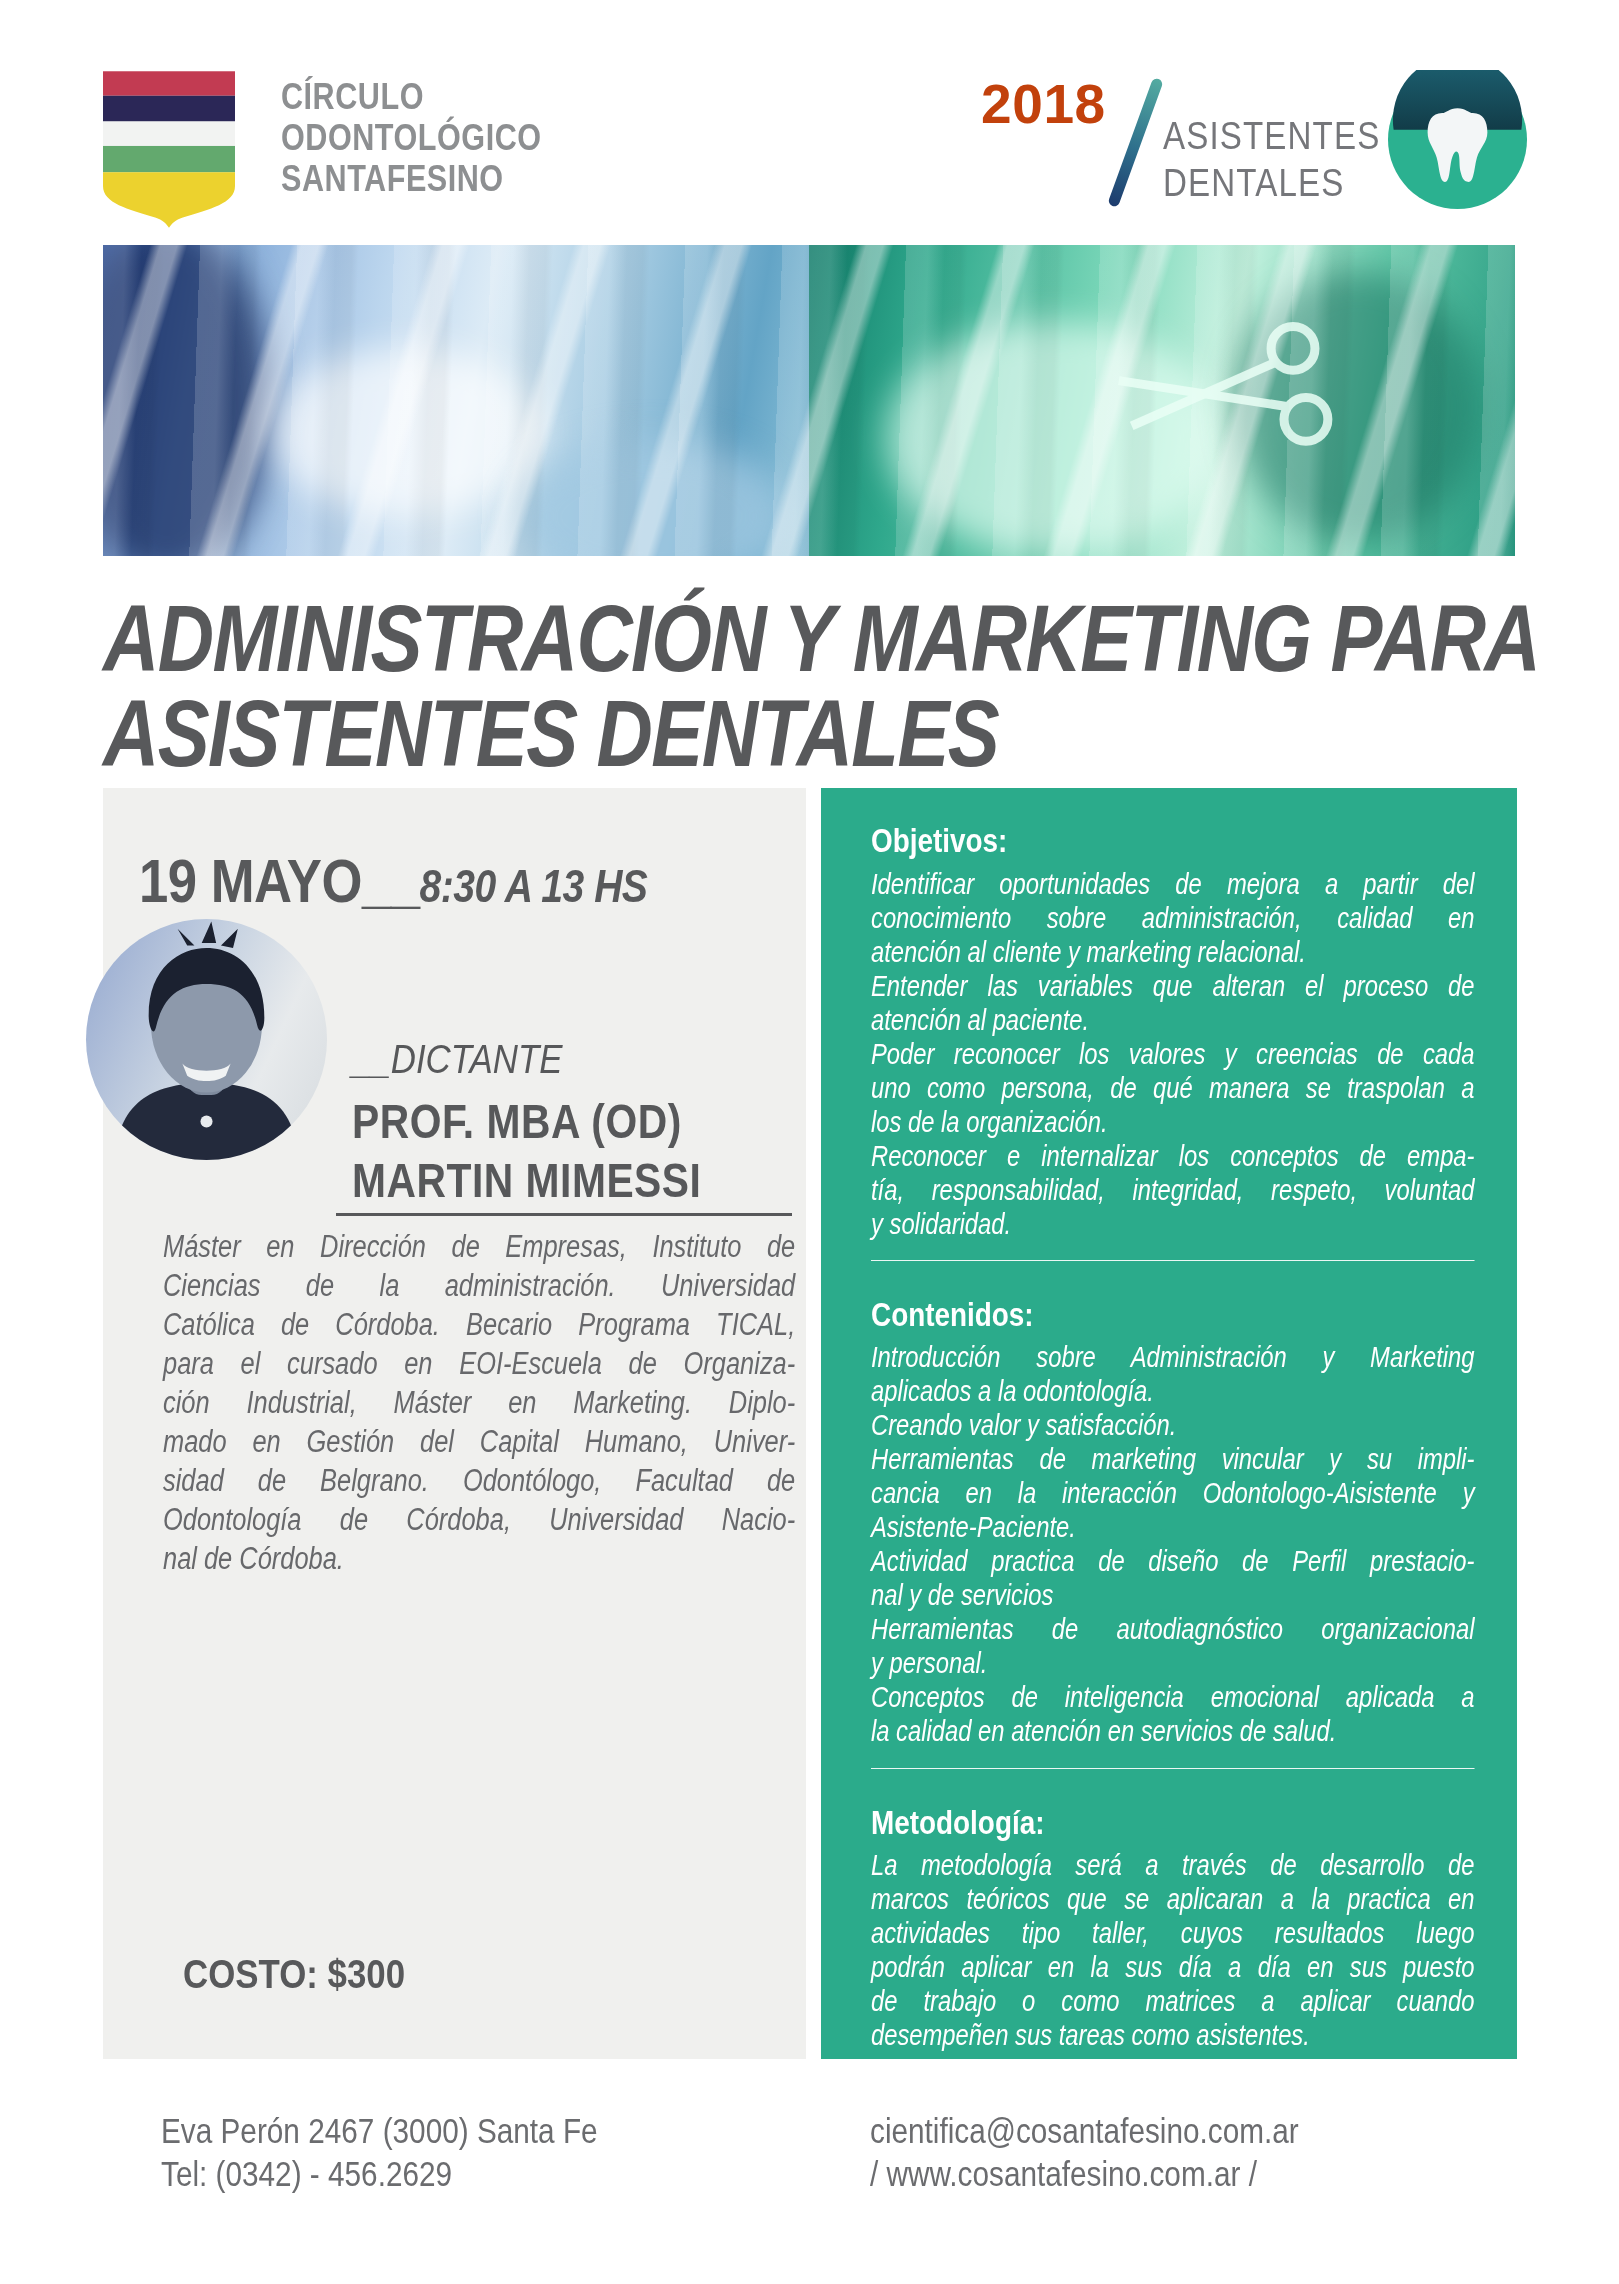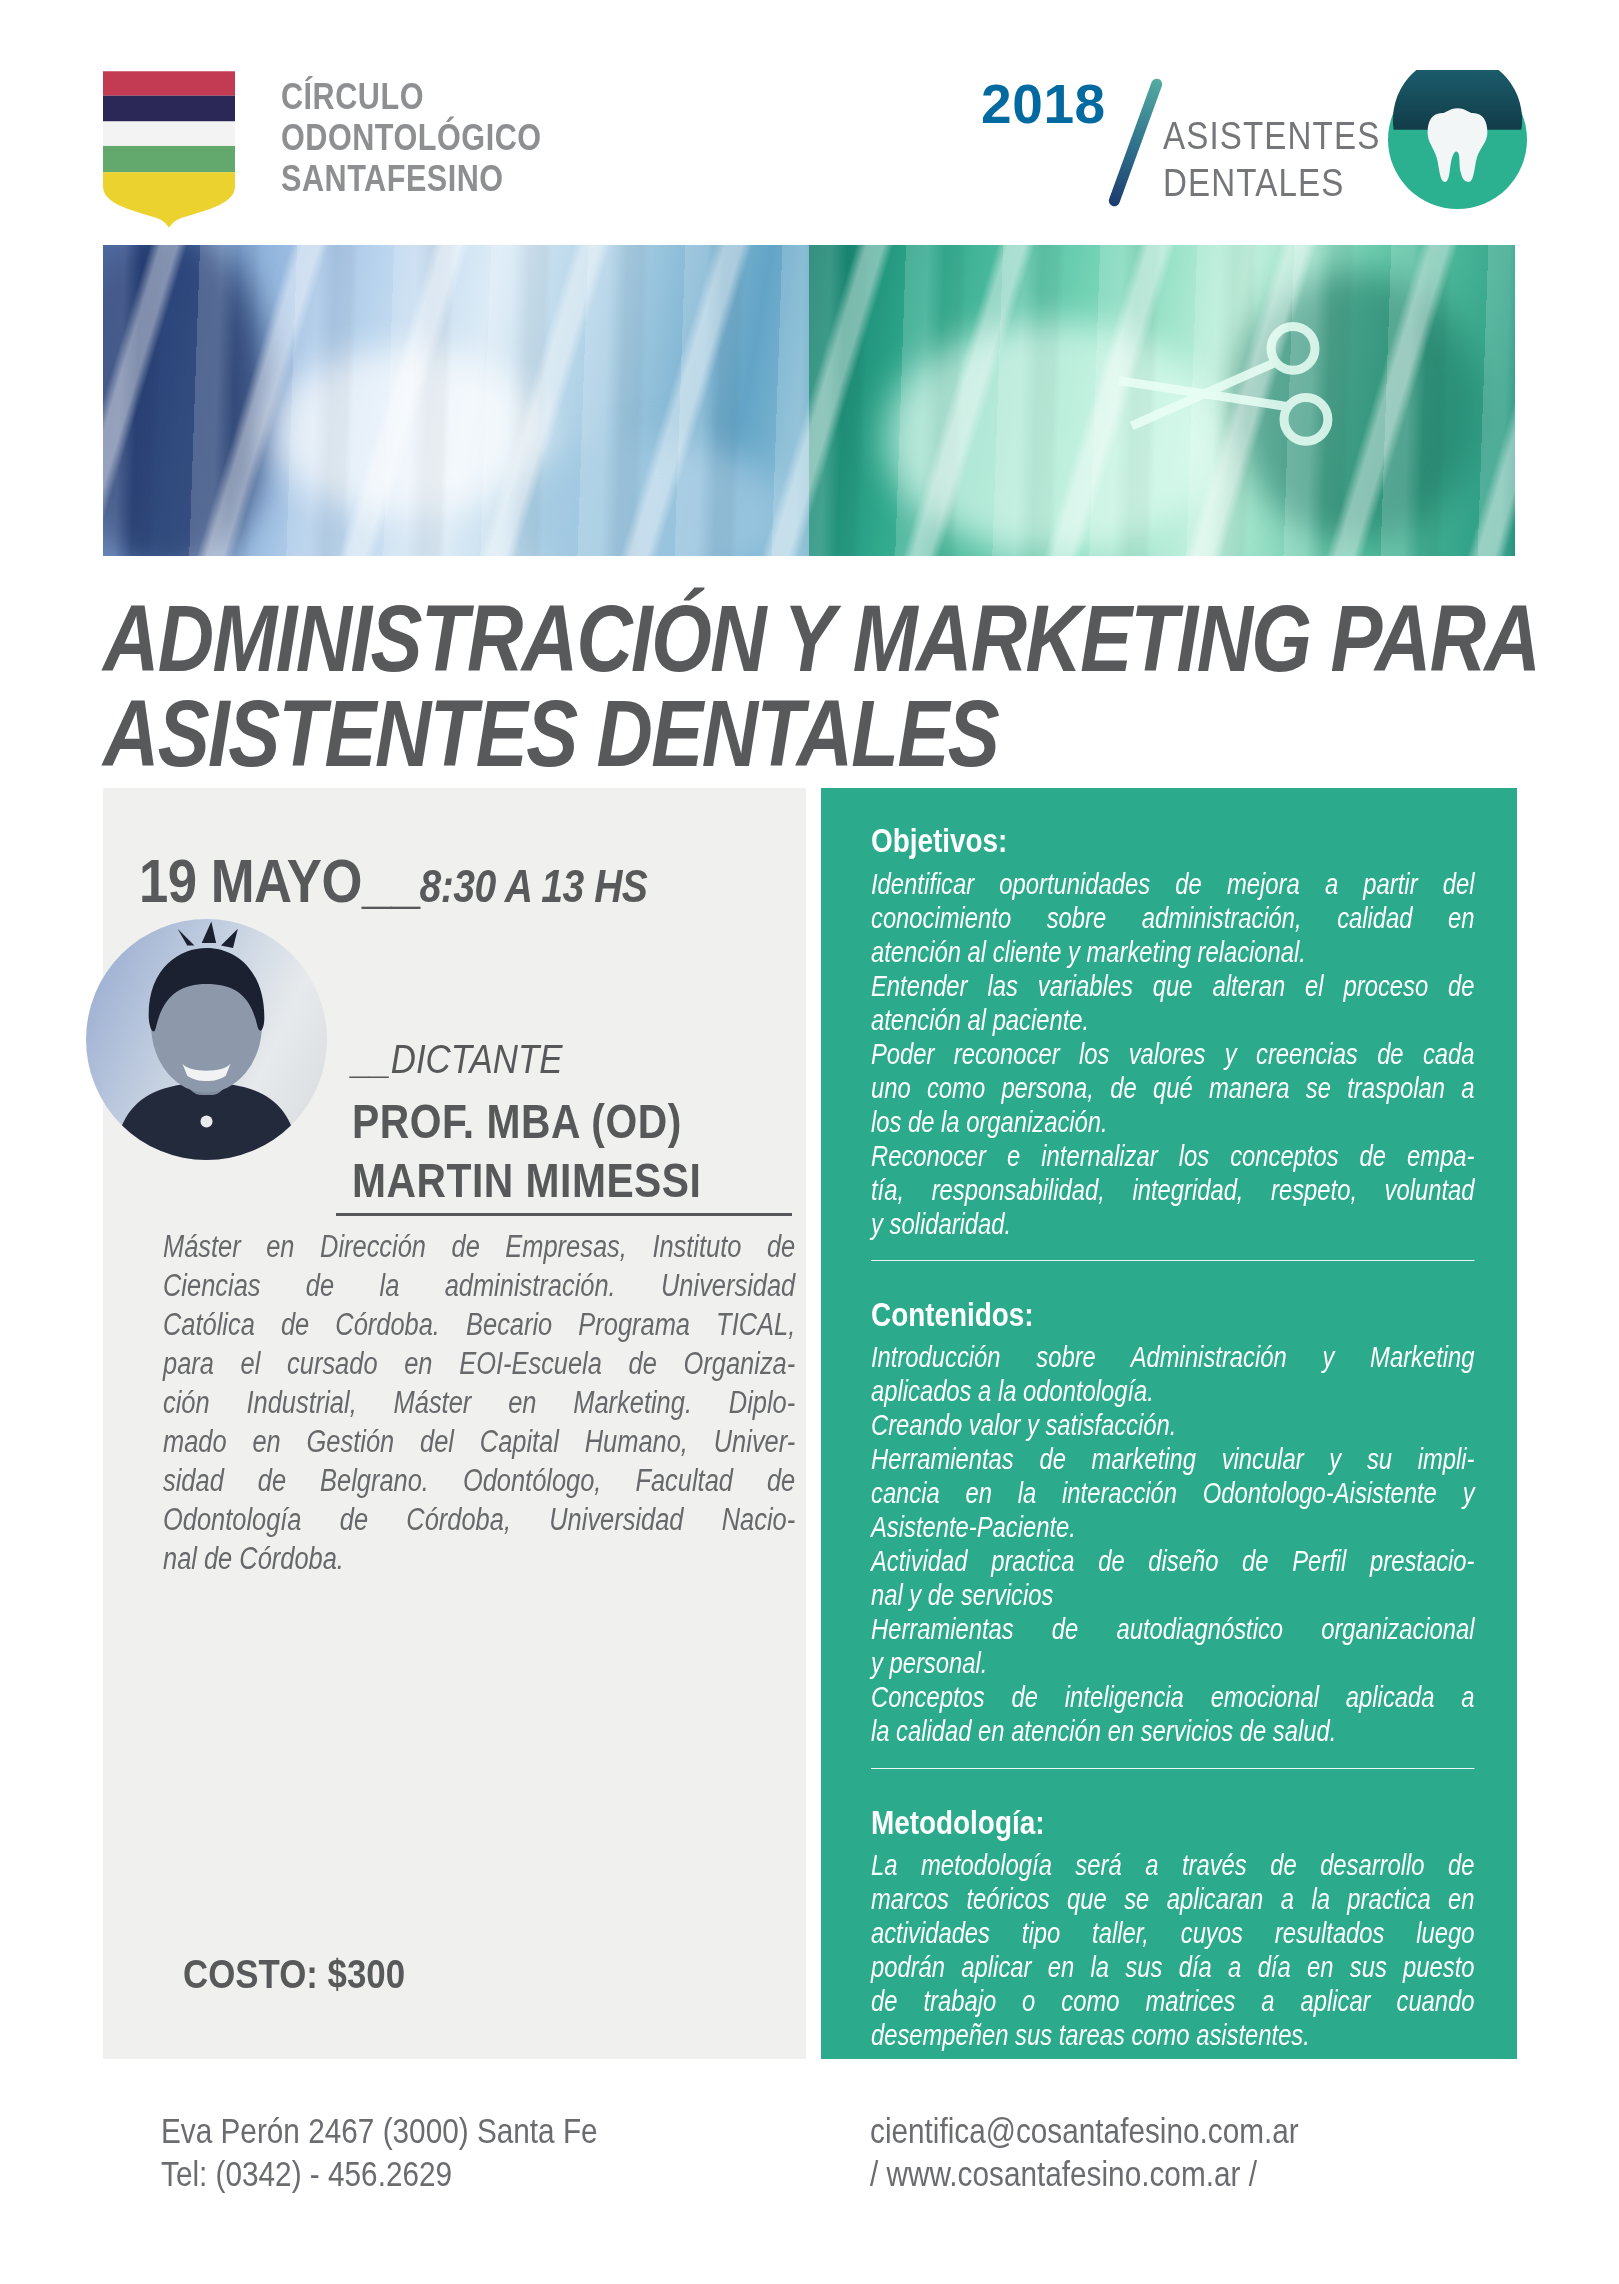--- a/index.html
+++ b/index.html
@@ -6,21 +6,21 @@
   .page{position:relative;width:1619px;height:2196px;background:#fff;overflow:hidden;
         font-family:"Liberation Sans", sans-serif;-webkit-font-smoothing:antialiased;}
   .abs{position:absolute;}
   .nowrap{white-space:nowrap;}
   .condense{transform:scaleX(0.82);transform-origin:0 0;}
   .condense85{transform:scaleX(0.85);transform-origin:0 0;}
 
   
   .org-text{left:281px;top:76px;font-size:36px;font-weight:bold;line-height:41px;
             color:#8d8f91;letter-spacing:0.6px;}
-  .year{left:981px;top:72px;font-size:55px;font-weight:bold;color:#0369a1;letter-spacing:0.6px;}
+  .year{left:981px;top:72px;font-size:55px;font-weight:bold;color:#c2410c;letter-spacing:0.6px;}
   .slash{left:1130px;top:75px;width:11px;height:135px;border-radius:6.5px;
          background:linear-gradient(to bottom,#54aba1 0%,#2e6f8c 55%,#1d3b6d 100%);
          transform:rotate(20deg);}
   .program{left:1163px;top:112px;font-size:39px;line-height:47px;color:#75767a;letter-spacing:1.3px;}
 
   
   .photo{left:103px;top:245px;width:1413px;height:311px;overflow:hidden;}
   .ph-half{position:absolute;top:0;height:100%;width:706px;}
   .ph-left{left:0;background:linear-gradient(100deg,#2f55a0 0%,#7ea6d6 14%,#bcd6ee 38%,#dcebf6 52%,#a5cbe2 70%,#63a4c6 88%,#8fc4da 100%);}
   .ph-right{left:706px;background:linear-gradient(100deg,#0f7a68 0%,#2fa88c 16%,#79d6b8 40%,#c2f1de 58%,#5cc4a4 78%,#23967e 100%);}

